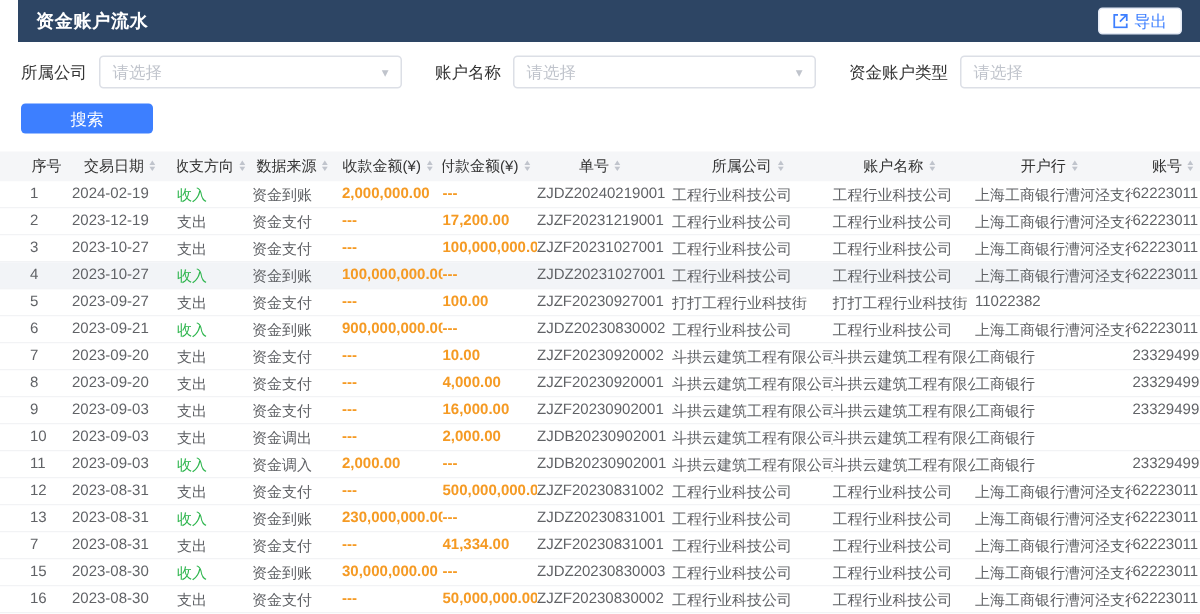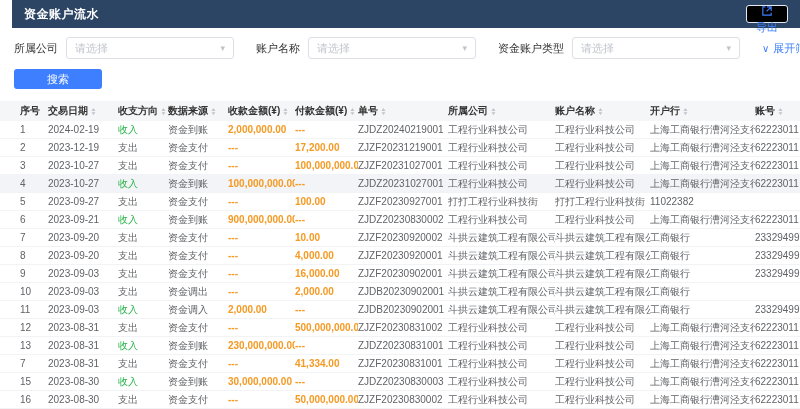--- a/index.html
+++ b/index.html
@@ -3,46 +3,46 @@
 <meta charset="utf-8">
 <style>
   * { margin:0; padding:0; box-sizing:border-box; }
   html,body { width:800px; height:409px; overflow:hidden; background:#fff;
     font-family:"Liberation Sans","DejaVu Sans",sans-serif; }
   :root{ --topbar:#2d4564; --blue:#3d7fff; --lightblue:#d9e8ff; --green:#2db54d; --orange:#f59a23; }
 
   .topbar { height:28px; background:var(--topbar); display:flex; align-items:center;
     justify-content:space-between; padding:0 12px;margin-left:12px; }
   .page-title { color:#fff; font-size:12px; font-weight:bold; letter-spacing:.5px; }
-  .export-btn { background:#000000; border-radius:3px; height:18px; padding:0 9px; display:flex;
-    align-items:center; gap:4px; font-size:11px; color:var(--blue); cursor:pointer; border:1px solid #e3e9f4;flex-direction:column; }
+  .export-btn { background:#ffffff; border-radius:3px; height:18px; padding:0 9px; display:flex;
+    align-items:center; gap:4px; font-size:11px; color:var(--blue); cursor:pointer; border:1px solid #e3e9f4; }
   .export-btn svg { display:block; }
 
   .filter-card { background:#fff; padding:9px 14px 10px; }
   .filter-row { display:flex; align-items:center; }
   .filter-group { display:flex; align-items:center; margin-right:22px; }
   .filter-label { font-size:11px; color:#333; margin-right:8px; white-space:nowrap; }
-  .select { width:168px; height:22px; border:1px solid #dcdfe6; border-radius:3px; background:#fff;
+  .select { width:202px; height:22px; border:1px solid #dcdfe6; border-radius:3px; background:#fff;
     display:flex; align-items:center; justify-content:space-between; padding:0 8px; cursor:pointer; }
   .placeholder { color:#c0c4cc; font-size:11px; }
   .chev { color:#c0c4cc; font-size:9px; line-height:1; }
   .expand { margin-left:auto; color:var(--blue); font-size:11px; display:flex; align-items:center;
     gap:4px; cursor:pointer; white-space:nowrap; }
   .expand .bar { color:var(--blue); font-size:10px; }
 
   .btn-row { margin-top:10px; display:flex; gap:0; }
   .btn-primary { background:var(--blue); color:#fff; font-size:11px; border:none; border-radius:3px;
     width:88px; height:20px; cursor:pointer; }
   .btn-light { background:var(--lightblue); color:var(--blue); font-size:11px; border:none;
     border-radius:3px; width:80px; height:20px; cursor:pointer; }
 
   .table { width:815px; background:#fff; margin-top:2px; }
   .thead { display:flex; align-items:center; background:#f5f6f8; height:20px; padding-left:20px; }
-  .th { display:flex; align-items:center; gap:3px; font-size:10px; color:#333; font-weight:bold;
-    flex-shrink:0; white-space:nowrap; overflow:hidden; padding-right:6px; }
+  .th { display:flex; align-items:center; gap:3px; font-size:10px; color:#333; font-weight:normal;
+    flex-shrink:0; white-space:nowrap; overflow:hidden; padding-right:6px;justify-content:center; }
   .sort { display:inline-flex; flex-direction:column; line-height:4px; }
   .sort i { font-style:normal; font-size:5px; color:#c0c4cc; transform:scaleX(1.3); }
   .tr { display:flex; align-items:center; height:18px; padding-left:20px;
     border-bottom:1px solid #f2f3f5; background:#fff; }
   .tr.hl { background:#f2f4f7; }
   .td { font-size:10px; color:#606266; flex-shrink:0; white-space:nowrap; overflow:hidden;
     padding-right:6px; }
   .td.green { color:var(--green); }
   .td.orange { color:var(--orange);font-weight:bold; }
 

